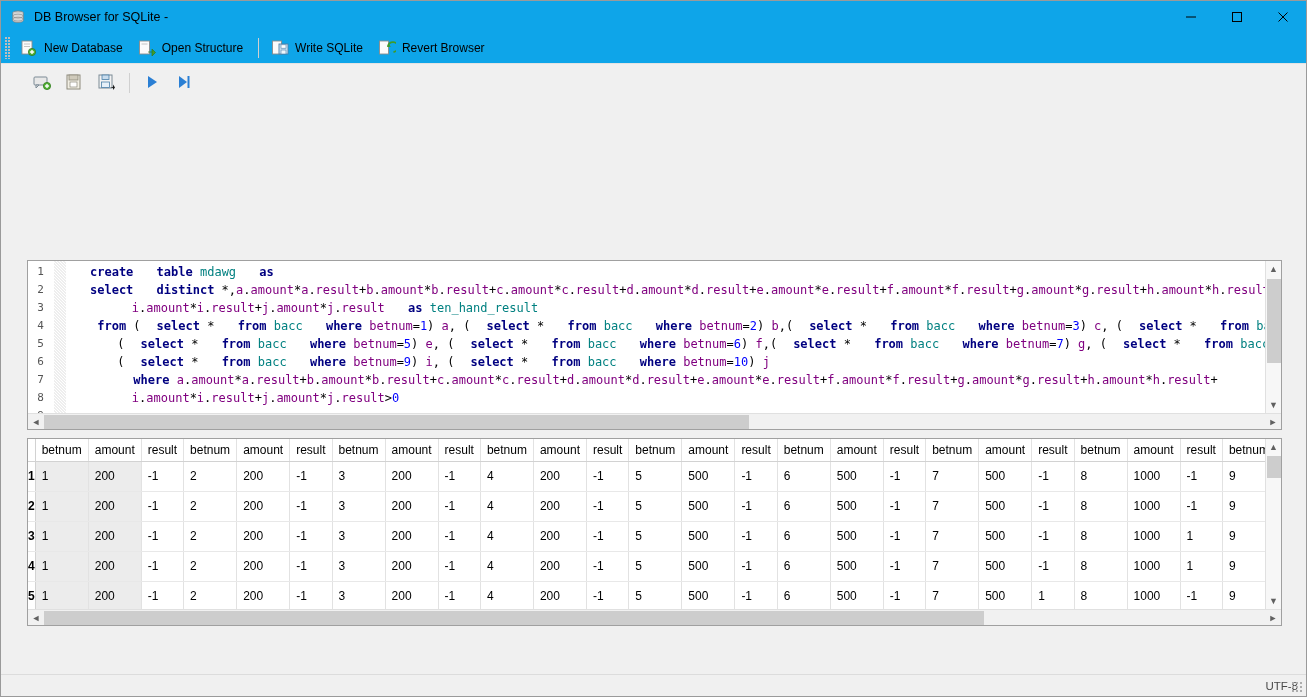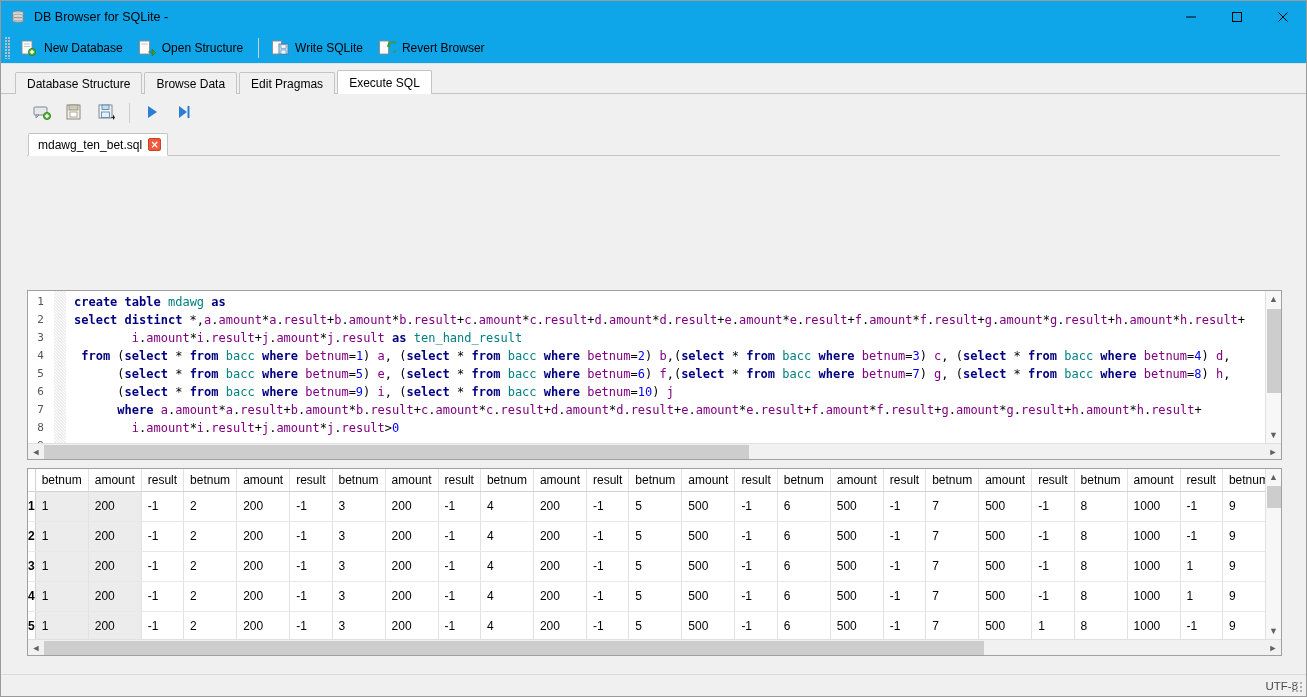--- a/index.html
+++ b/index.html
@@ -210,21 +210,21 @@
     flex: 1 1 auto;
     font-family: "DejaVu Sans Mono", monospace;
     font-size: 12px;
     padding-top: 2px;
     padding-left: 8px;
     white-space: pre;
     overflow: hidden;
     line-height: 18px;
   }
   .code div { height:18px; }
-  .kw   { color:#000080; font-weight:bold; }
+  .kw   { color:#000080; font-weight:bold;margin-left:16px; }
   .tbl  { color:#008080; }
   .num  { color:#0000ff; }
   .ident{ color:#800080; }
   .plain{ color:#000; }
   .vsb {
     width: 16px; background:#f7f7f7;
     border-left:1px solid #e0e0e0;
     flex:0 0 auto;
     display:flex; flex-direction:column; align-items:center;
     position:relative;
@@ -384,34 +384,20 @@
         <svg width="18" height="16" viewBox="0 0 18 16">
           <rect x="1.5" y="1" width="9" height="13" fill="#fbfbfb" stroke="#8c8c8c" stroke-width="0.9"></rect>
           <path d="M15.5 12 A5 5 0 1 0 10 6.5" fill="none" stroke="#3f9b2a" stroke-width="1.8"></path>
           <path d="M10.5 3.5 L9 7 L12.8 6.8 Z" fill="#3f9b2a"></path>
         </svg>
       </span>
       <span>Revert Browser</span>
     </div>
   </div>
 
-  <div class="tabstrip">
-    <div class="tab">
-        <span>Database Structure</span>
-      </div>
-    <div class="tab">
-        <span>Browse Data</span>
-      </div>
-    <div class="tab">
-        <span>Edit Pragmas</span>
-      </div>
-    <div class="tab active">
-        <span>Execute SQL</span>
-      </div>
-  </div>
 
   <div class="content">
 
     <div class="sqltoolbar">
       <div class="sqlbtn">
         <span>
           <svg width="20" height="18" viewBox="0 0 20 18">
             <rect x="1" y="4" width="13" height="8" rx="1" fill="#e8e8e8" stroke="#7d8b96" stroke-width="1"></rect>
             <path d="M3 12 L3 15 L6 12 Z" fill="#e8e8e8" stroke="#7d8b96" stroke-width="1"></path>
             <circle cx="14" cy="13" r="3.6" fill="#55b437" stroke="#2f7a1c" stroke-width="0.8"></circle>
@@ -450,26 +436,20 @@
       <div class="sqlbtn">
         <span>
           <svg width="18" height="18" viewBox="0 0 18 18">
               <path d="M4 3 L12 9 L4 15 Z" fill="#2a7fd4"></path>
               <rect x="12.5" y="3" width="2" height="12" fill="#2a7fd4"></rect>
             </svg>
         </span>
       </div>
     </div>
 
-    <div class="filetabstrip">
-      <div class="filetab">
-        <span>mdawg_ten_bet.sql</span>
-        <span class="close-x">×</span>
-      </div>
-    </div>
 
     <div class="editor-wrap">
       <div class="editor-body">
         <div class="gutter" id="gutter">
             <div>1</div>
             <div>2</div>
             <div>3</div>
             <div>4</div>
             <div>5</div>
             <div>6</div>

